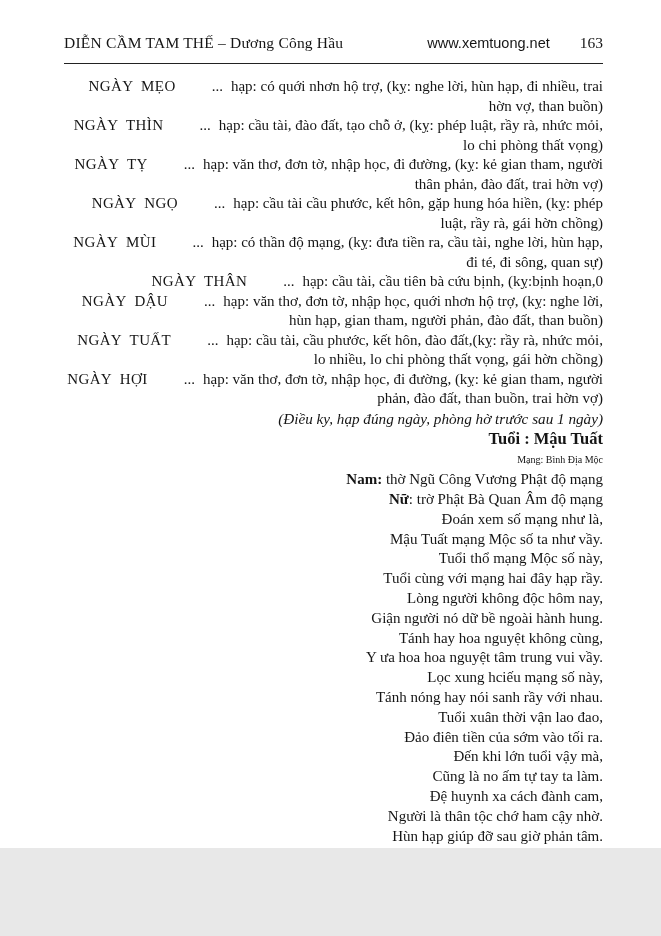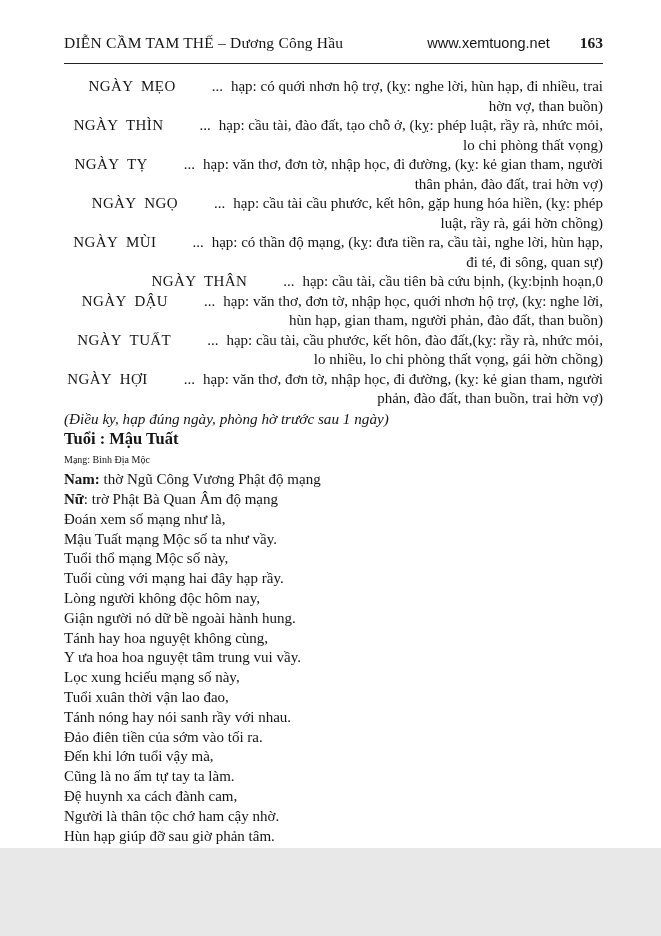--- a/index.html
+++ b/index.html
@@ -19,32 +19,32 @@
     font-size:15.5px;
     padding-bottom:11px;
     border-bottom:1.7px solid #222;
   }
   .book-title{letter-spacing:0.2px;}
   .site-url{
     margin-left:auto;
     font-family:"Liberation Sans",sans-serif;
     font-size:14.5px;
   }
-  .page-number{margin-left:30px;font-size:15.5px;font-weight:bold;}
+  .page-number{margin-left:30px;font-size:15.5px;}
   .entries{
     margin-top:13px;
     font-size:15px;
     line-height:19.5px;
     text-align:right;
   }
   .entry{margin:0;}
   .day{white-space:pre;letter-spacing:0.4px;}
   .dots{margin-left:36px;margin-right:8px;}
   .center-block{
-    text-align:left;
+    text-align:right;
     font-size:15px;
     line-height:19.8px;
   }
   .center-block p{margin:0;}
   .note-line{font-style:italic;font-size:15.2px;}
   .age-title{font-weight:bold;font-size:16.5px;line-height:21px;}
   .mang-line{font-size:10px;line-height:21px;}
   .bold{font-weight:bold;}
 </style>
 </head>
@@ -99,22 +99,22 @@
 
     <p>Đoán xem số mạng như là,</p>
         <p>Mậu Tuất mạng Mộc số ta như vầy.</p>
         <p>Tuổi thổ mạng Mộc số này,</p>
         <p>Tuổi cùng với mạng hai đây hạp rầy.</p>
         <p>Lòng người không độc hôm nay,</p>
         <p>Giận người nó dữ bề ngoài hành hung.</p>
         <p>Tánh hay hoa nguyệt không cùng,</p>
         <p>Y ưa hoa hoa nguyệt tâm trung vui vầy.</p>
         <p>Lọc xung hciếu mạng số này,</p>
+        <p>Tánh nóng hay nói sanh rầy với nhau.</p>
         <p>Tuổi xuân thời vận lao đao,</p>
-        <p>Tánh nóng hay nói sanh rầy với nhau.</p>
         <p>Đảo điên tiền của sớm vào tối ra.</p>
         <p>Đến khi lớn tuổi vậy mà,</p>
         <p>Cũng là no ấm tự tay ta làm.</p>
         <p>Đệ huynh xa cách đành cam,</p>
         <p>Người là thân tộc chớ ham cậy nhờ.</p>
         <p>Hùn hạp giúp đỡ sau giờ phản tâm.</p>
       </div>
   </div>
 
 </div>

